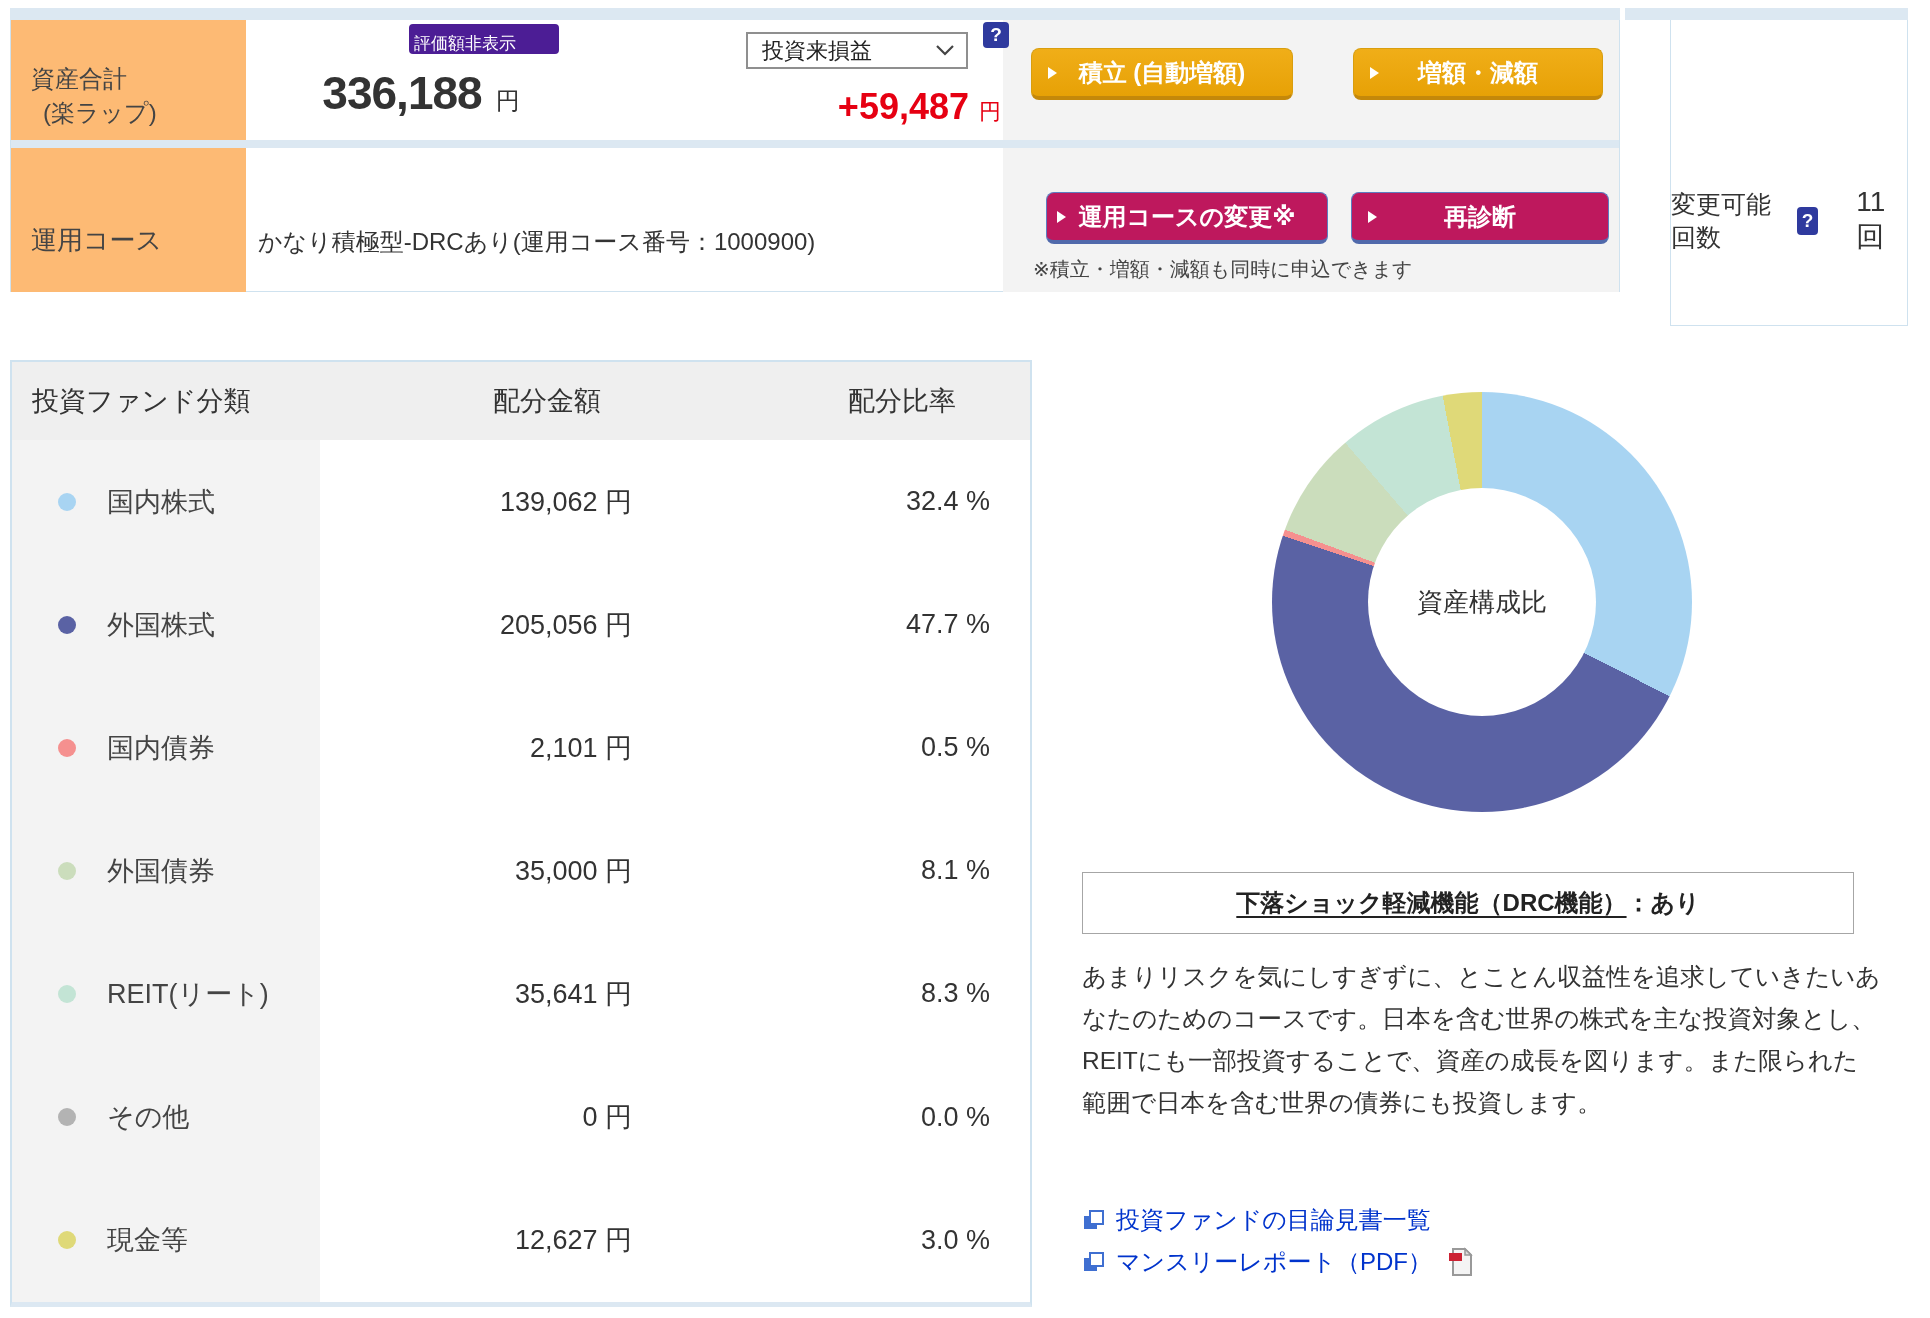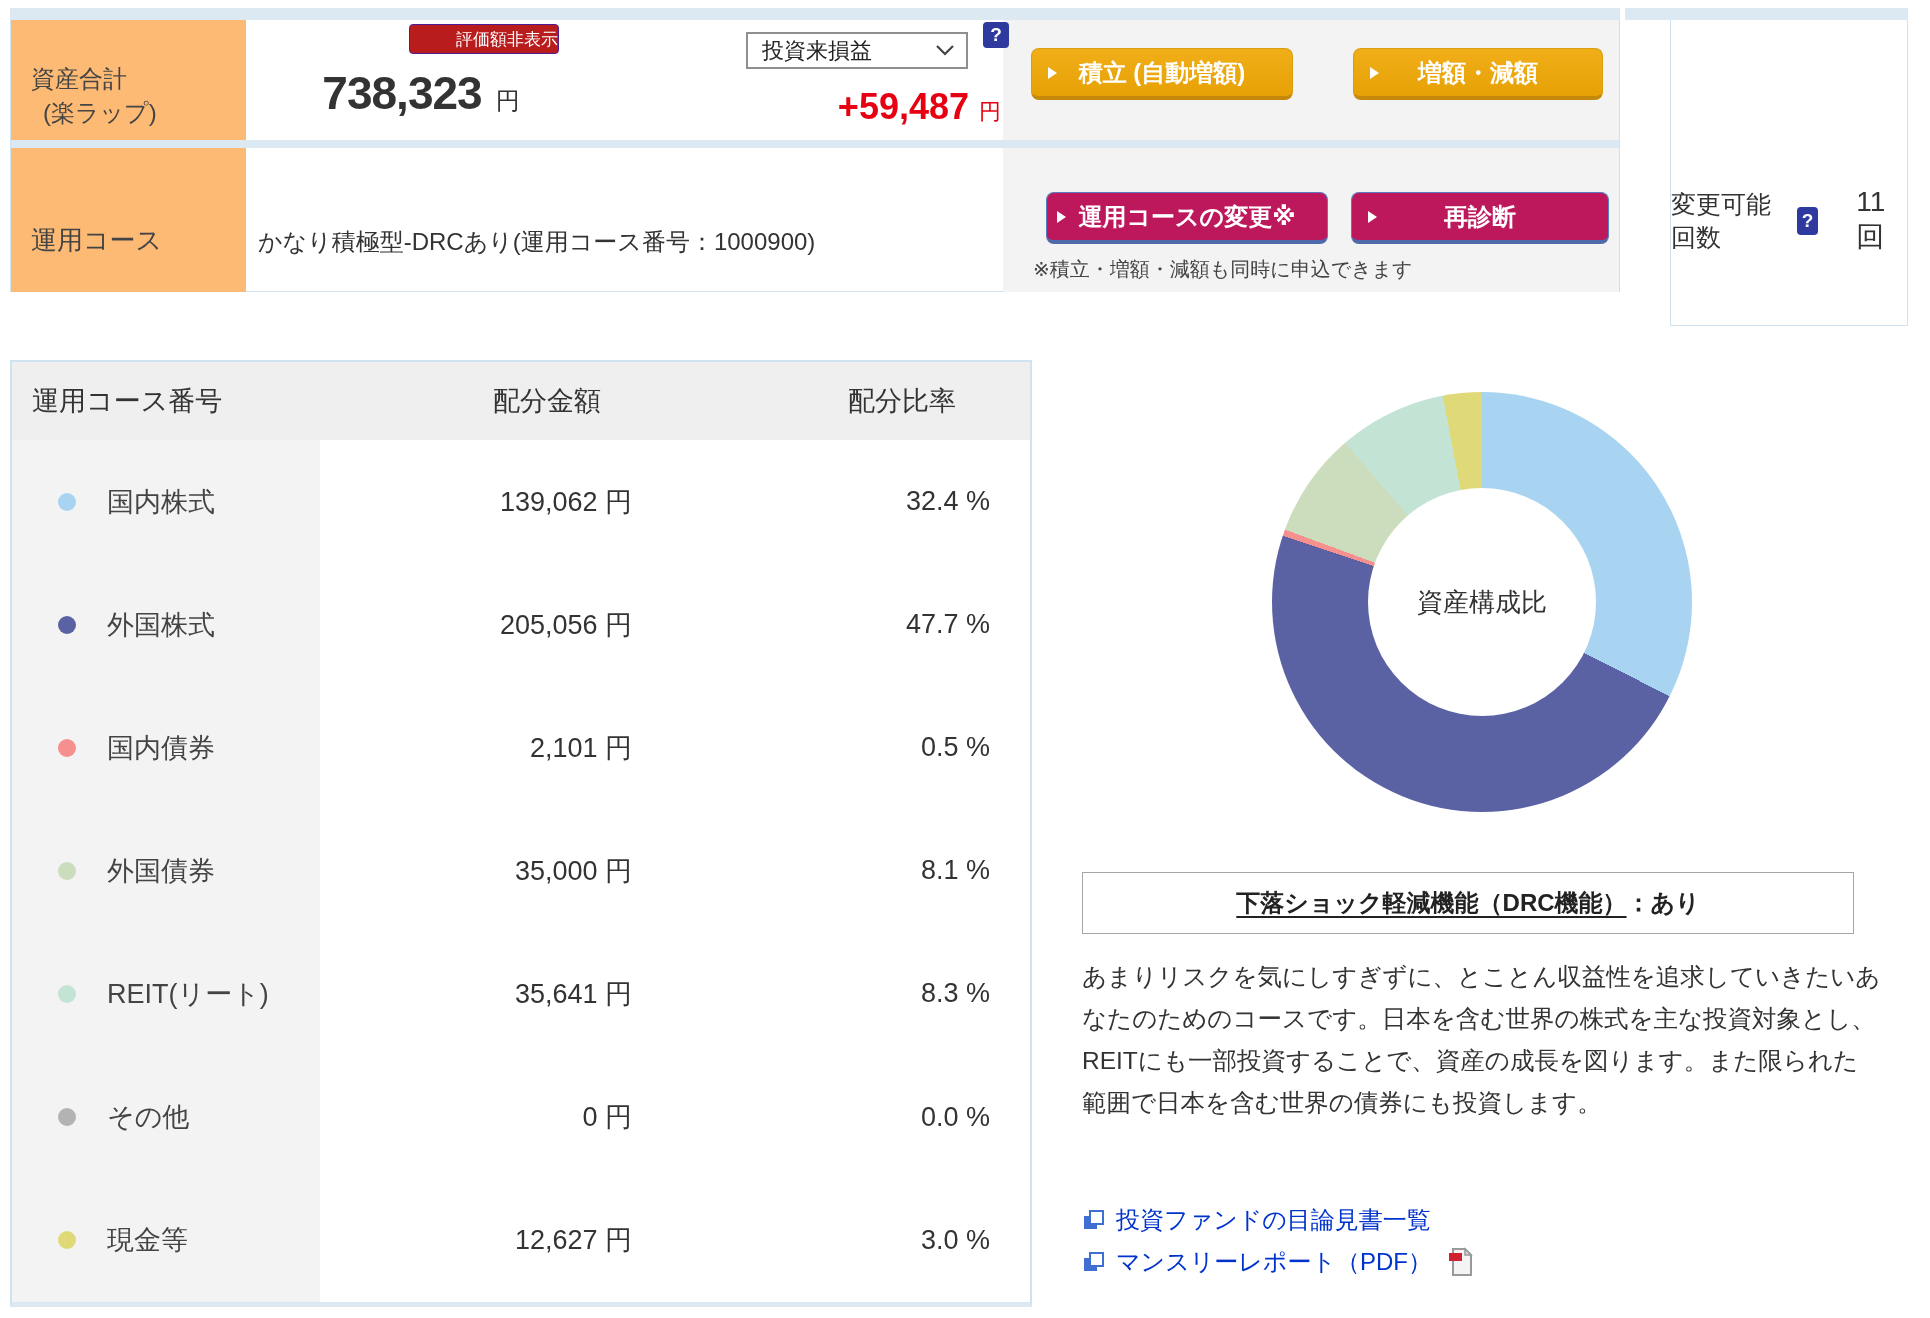--- a/index.html
+++ b/index.html
@@ -18,22 +18,22 @@
                 display:flex; flex-direction:column; justify-content:center; padding-left:20px; }
   #cell-label1 { top:0; height:120px; padding-top:32px; font-size:24px; color:#444; line-height:34px; }
   #cell-label1 .line2 { padding-left:12px; }
   #row-divider { position:absolute; left:0; top:120px; width:1608px; height:8px; background:#dce8f2; }
   #cell-label2 { top:128px; height:144px; padding-top:40px; font-size:26px; color:#444; }
   .btn-area { position:absolute; left:992px; width:616px; background:#f3f3f3; }
   #btn-area1 { top:0; height:120px; }
   #btn-area2 { top:128px; height:144px; }
 
   .badge { position:absolute; left:398px; top:4px; width:150px; height:30px; line-height:29px;
-           background:#b91c1c; border:1px solid #4c1d95; border-radius:4px;
-           color:#fff; font-size:17px; text-align:right; cursor:pointer; }
+           background:#4c1d95; border:5px solid #4c1d95; border-radius:4px;
+           color:#fff; font-size:17px; text-align:left; cursor:pointer; }
 
   #total-row { position:absolute; left:200px; top:46px; width:420px; height:64px;
                display:flex; justify-content:center; align-items:baseline; gap:14px; }
   #total-amount { font-size:46px; font-weight:bold; color:#333; letter-spacing:-1px; }
   #total-unit { font-size:24px; color:#333; }
 
   .selectbox { position:absolute; left:735px; top:12px; width:222px; height:37px;
                background:#fff; border:2px solid #8f8f8f; display:flex; align-items:center;
                justify-content:space-between; padding:0 12px 0 14px; font-size:22px; color:#222;
                cursor:pointer; }
@@ -129,21 +129,21 @@
     <div class="cell-label" id="cell-label2">
       <span>運用コース</span>
     </div>
 
     <div class="btn-area" id="btn-area1"></div>
     <div class="btn-area" id="btn-area2"></div>
 
     <div class="badge">評価額非表示</div>
 
     <div id="total-row">
-      <span id="total-amount">738,323</span>
+      <span id="total-amount">336,188</span>
       <span id="total-unit">円</span>
     </div>
 
     <div class="selectbox">
       <span>投資来損益</span>
       <svg width="18" height="11" viewBox="0 0 18 11">
         <polyline points="1,1 9,9 17,1" stroke="#444" stroke-width="2.2" fill="none"></polyline>
       </svg>
     </div>
     <div class="qicon" id="qicon1">?</div>
@@ -178,21 +178,21 @@
   <div id="count-panel">
     <div id="count-label-row">
       <span>変更可能回数</span>
       <span class="qicon">?</span>
     </div>
     <div id="count-value">11 回</div>
   </div>
 
   <div id="alloc">
     <div id="alloc-header">
-      <div class="h1">運用コース番号</div>
+      <div class="h1">投資ファンド分類</div>
       <div class="h2">配分金額</div>
       <div class="h3">配分比率</div>
     </div>
     <div id="alloc-body">
       <div id="col1-bg"></div>
 
     <div class="t-row">
       <span class="dot" style="background: rgb(168, 212, 242);"></span>
       <span class="cat">国内株式</span>
       <span class="amt">139,062 円</span>

